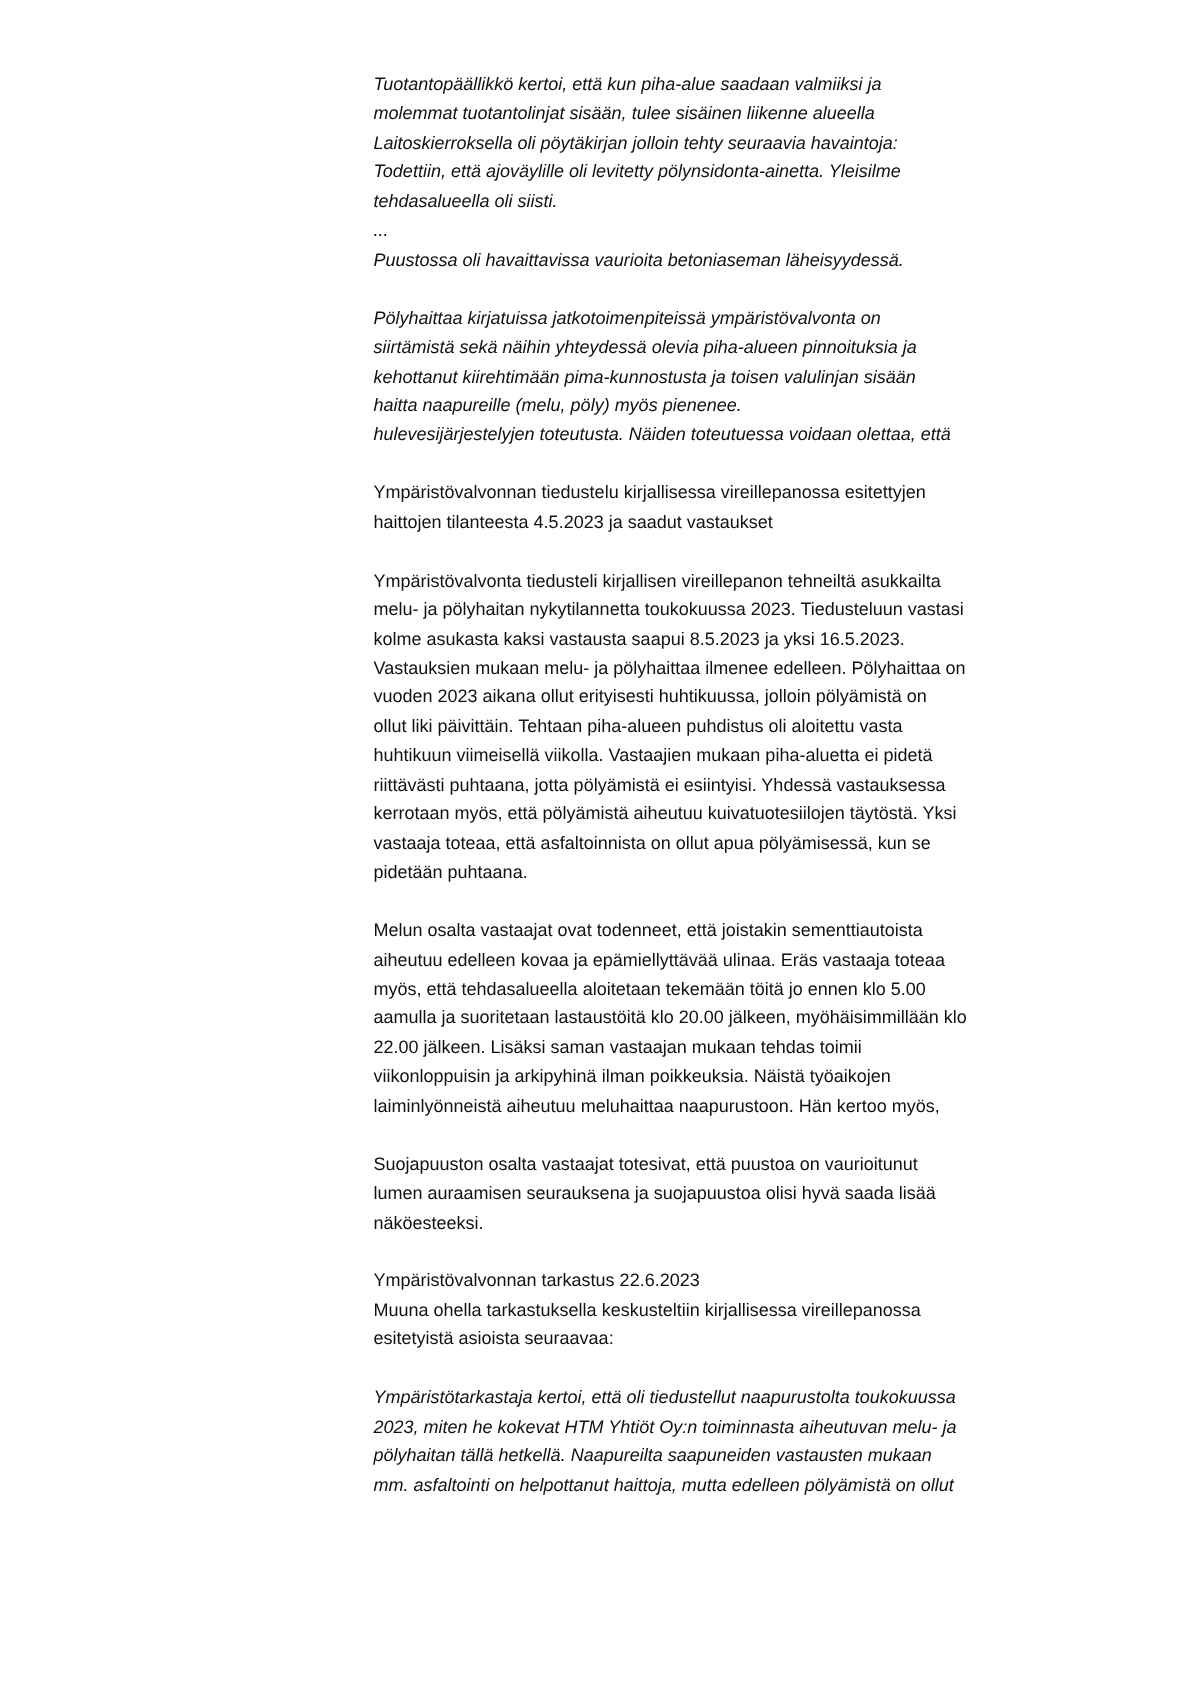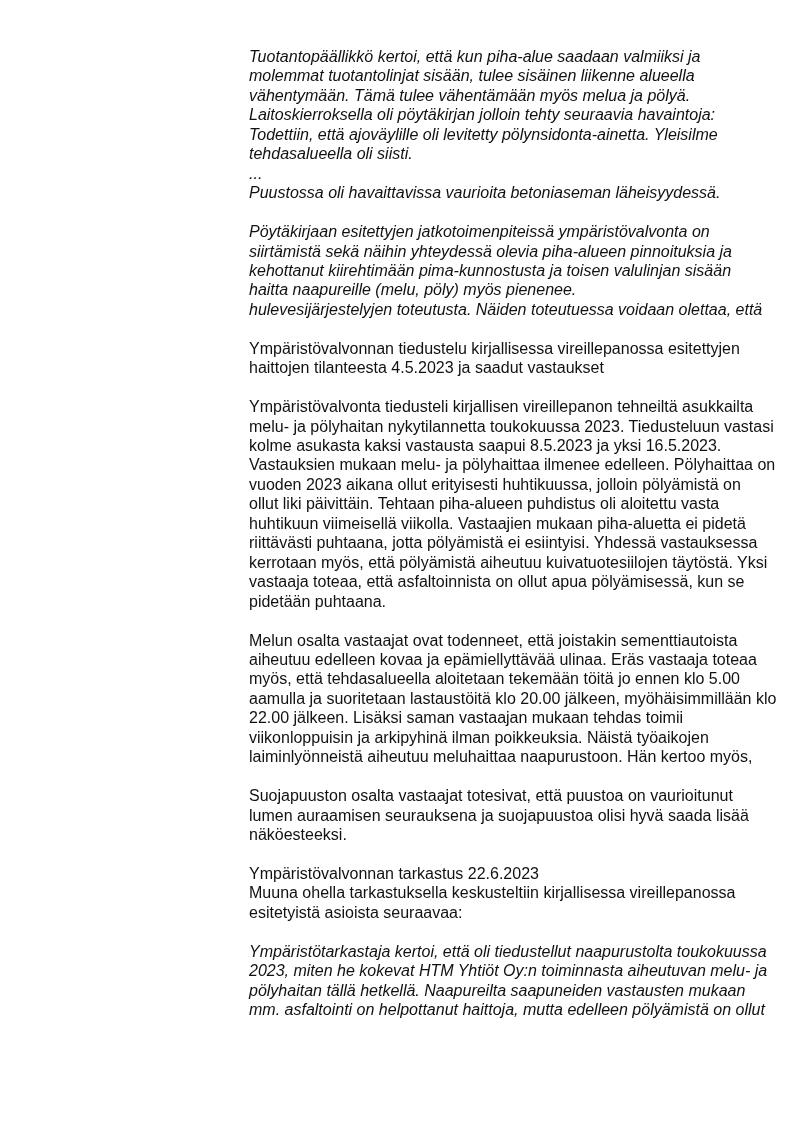--- a/index.html
+++ b/index.html
@@ -3,48 +3,47 @@
 <meta charset="utf-8">
 <style>
   html, body { margin: 0; padding: 0; background: #ffffff; }
   body { width: 794px; height: 1122px; position: relative; overflow: hidden; }
   .page {
     position: absolute;
     left: 249px;
     top: 47px;
     width: 500px;
     font-family: "Liberation Sans", sans-serif;
-    font-size: 16px;
+    font-size: 12px;
     line-height: 19.45px;
     color: #111111;
   }
   .page p { margin: 0; }
   .page .gap { height: 19.45px; }
   .italic { font-style: italic; }
   .heading { font-weight: normal; }
   .line { display: block; white-space: nowrap; }
 </style>
 </head>
 <body>
 
 <div class="page">
   <p class="italic">
     <span class="line">Tuotantopäällikkö kertoi, että kun piha-alue saadaan valmiiksi ja</span>
     <span class="line">molemmat tuotantolinjat sisään, tulee sisäinen liikenne alueella</span>
-    <span class="line">vähentymään. Tämä tulee vähentämään myös melua ja pölyä.</span>
     <span class="line">Laitoskierroksella oli pöytäkirjan jolloin tehty seuraavia havaintoja:</span>
     <span class="line">Todettiin, että ajoväylille oli levitetty pölynsidonta-ainetta. Yleisilme</span>
     <span class="line">tehdasalueella oli siisti.</span>
     <span class="line">...</span>
     <span class="line">Puustossa oli havaittavissa vaurioita betoniaseman läheisyydessä.</span>
   </p>
   <div class="gap"></div>
 
   <p class="italic">
-    <span class="line">Pöytäkirjaan esitettyjen jatkotoimenpiteissä ympäristövalvonta on</span>
+    <span class="line">Pölyhaittaa kirjatuissa jatkotoimenpiteissä ympäristövalvonta on</span>
     <span class="line">siirtämistä sekä näihin yhteydessä olevia piha-alueen pinnoituksia ja</span>
     <span class="line">kehottanut kiirehtimään pima-kunnostusta ja toisen valulinjan sisään</span>
     <span class="line">haitta naapureille (melu, pöly) myös pienenee.</span>
     <span class="line">hulevesijärjestelyjen toteutusta. Näiden toteutuessa voidaan olettaa, että</span>
   </p>
   <div class="gap"></div>
 
   <p class="heading">
     <span class="line">Ympäristövalvonnan tiedustelu kirjallisessa vireillepanossa esitettyjen</span>
     <span class="line">haittojen tilanteesta 4.5.2023 ja saadut vastaukset</span>

